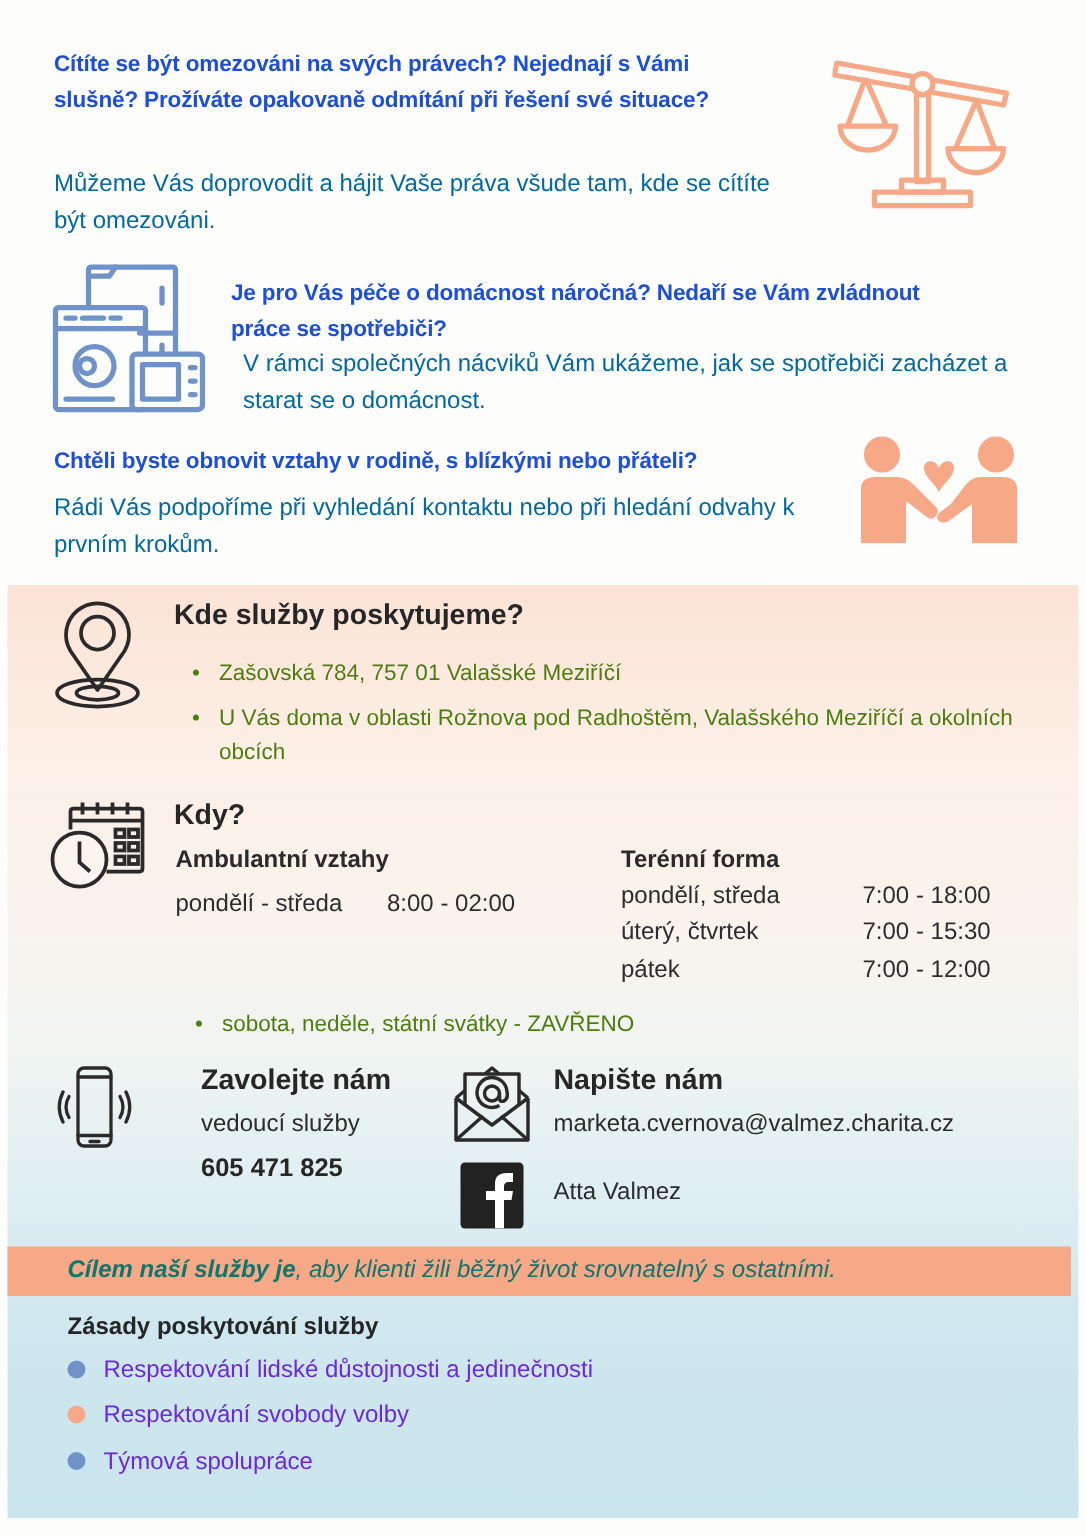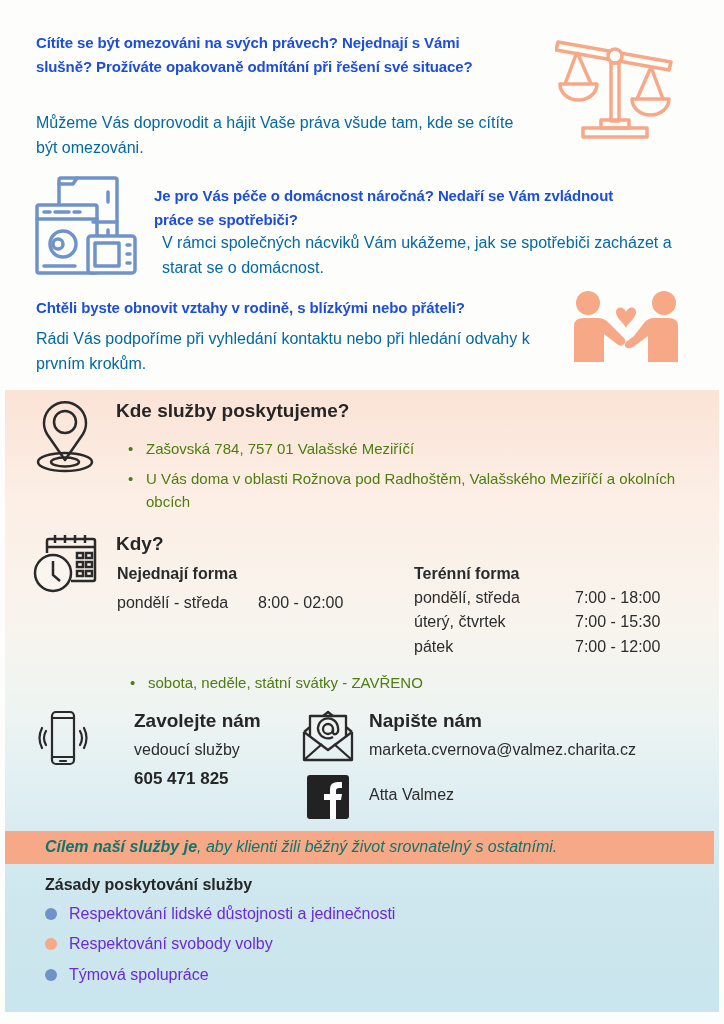--- a/index.html
+++ b/index.html
@@ -152,21 +152,21 @@
   <rect x="44" y="20" width="6" height="5"></rect>
     <rect x="53" y="20" width="6" height="5"></rect>
   <rect x="44" y="29" width="6" height="5"></rect>
     <rect x="53" y="29" width="6" height="5"></rect>
   <rect x="44" y="38" width="6" height="5"></rect>
     <rect x="53" y="38" width="6" height="5"></rect>
   <circle cx="20" cy="40" r="18" fill="#fbf5ef"></circle>
   <path d="M20,28 L20,42 L27,48"></path>
 </svg>
 <div class="abs" id="when-title">Kdy?</div>
-<div class="abs" id="amb-title">Nejednají forma</div>
+<div class="abs" id="amb-title">Ambulantní vztahy</div>
 <div class="abs" id="amb-days">pondělí - středa</div>
 <div class="abs" id="amb-time">8:00 - 02:00</div>
 <div class="abs" id="ter-title">Terénní forma</div>
 <div class="abs ter-row" id="ter-r0"><span>pondělí, středa</span><span class="t">7:00 - 18:00</span></div>
 <div class="abs ter-row" id="ter-r1"><span>úterý, čtvrtek</span><span class="t">7:00 - 15:30</span></div>
 <div class="abs ter-row" id="ter-r2"><span>pátek</span><span class="t">7:00 - 12:00</span></div>
 <div class="abs bul" id="closed"><span class="dot">•</span><span>sobota, neděle, státní svátky - ZAVŘENO</span></div>
 
 <svg class="abs" id="phone-icon" viewBox="0 0 52 56" fill="none" stroke="#2a2a2a" stroke-width="2.2" stroke-linecap="round">
   <rect x="15" y="2" width="22" height="52" rx="4"></rect>

